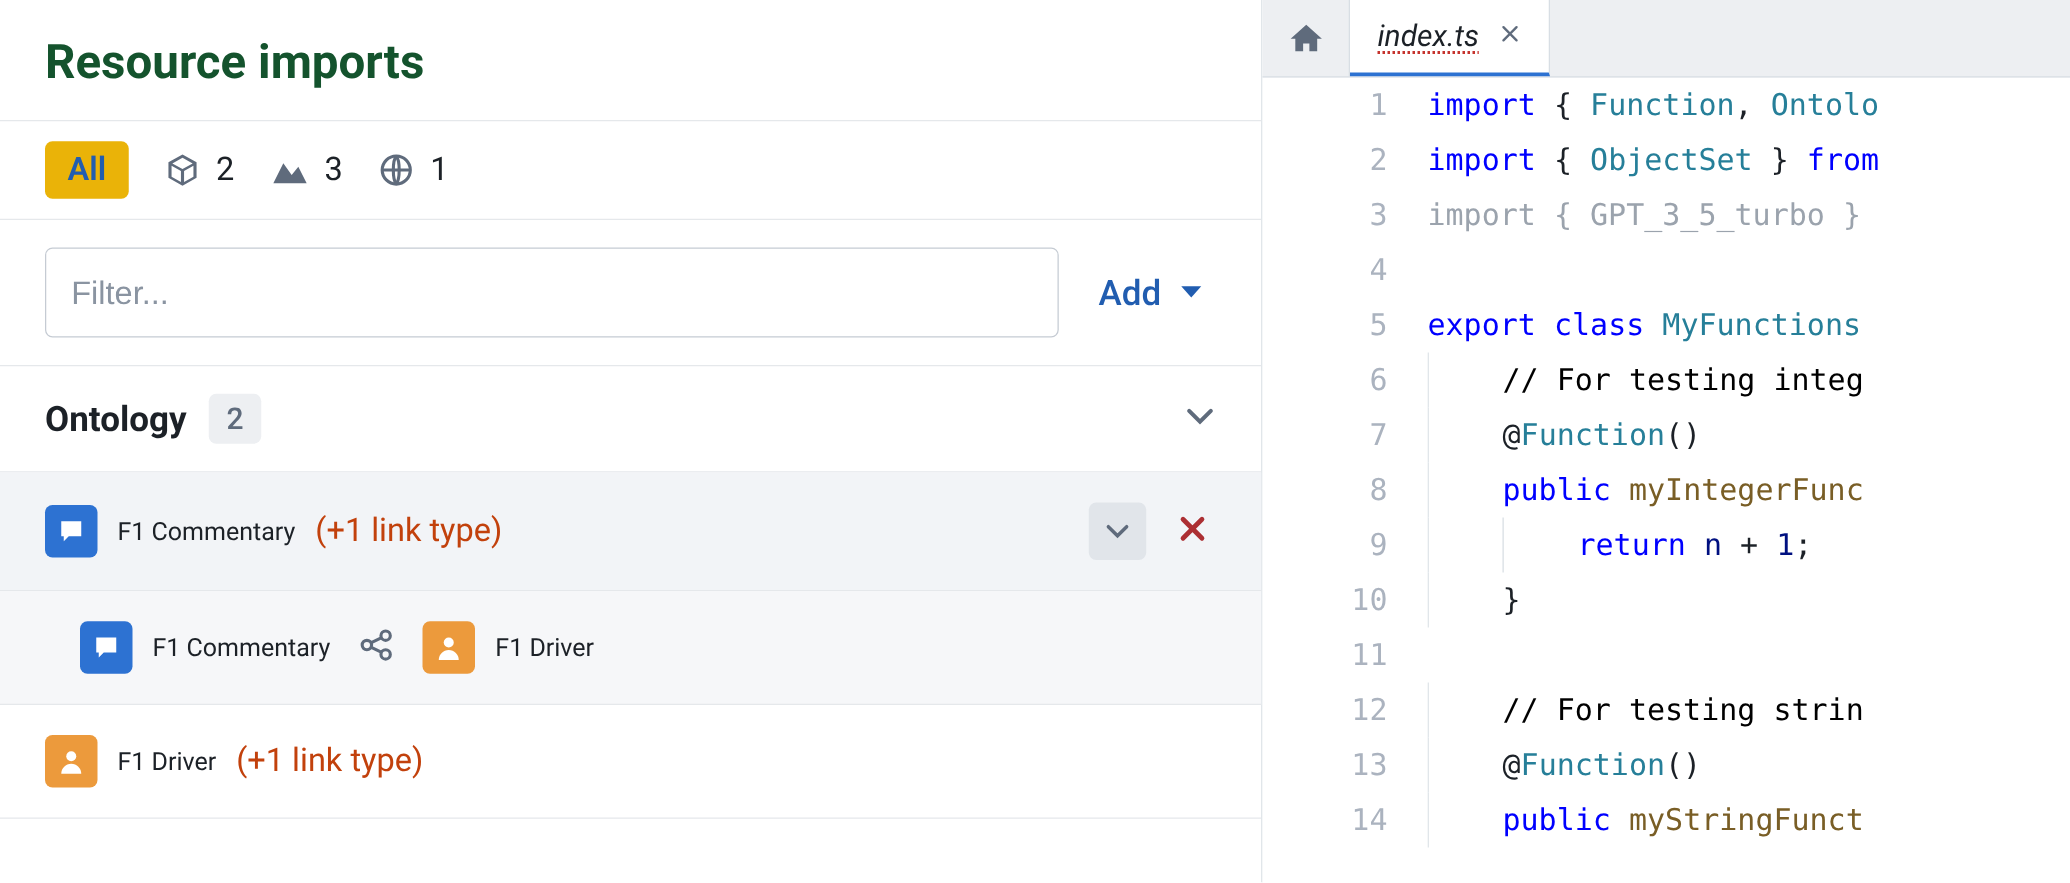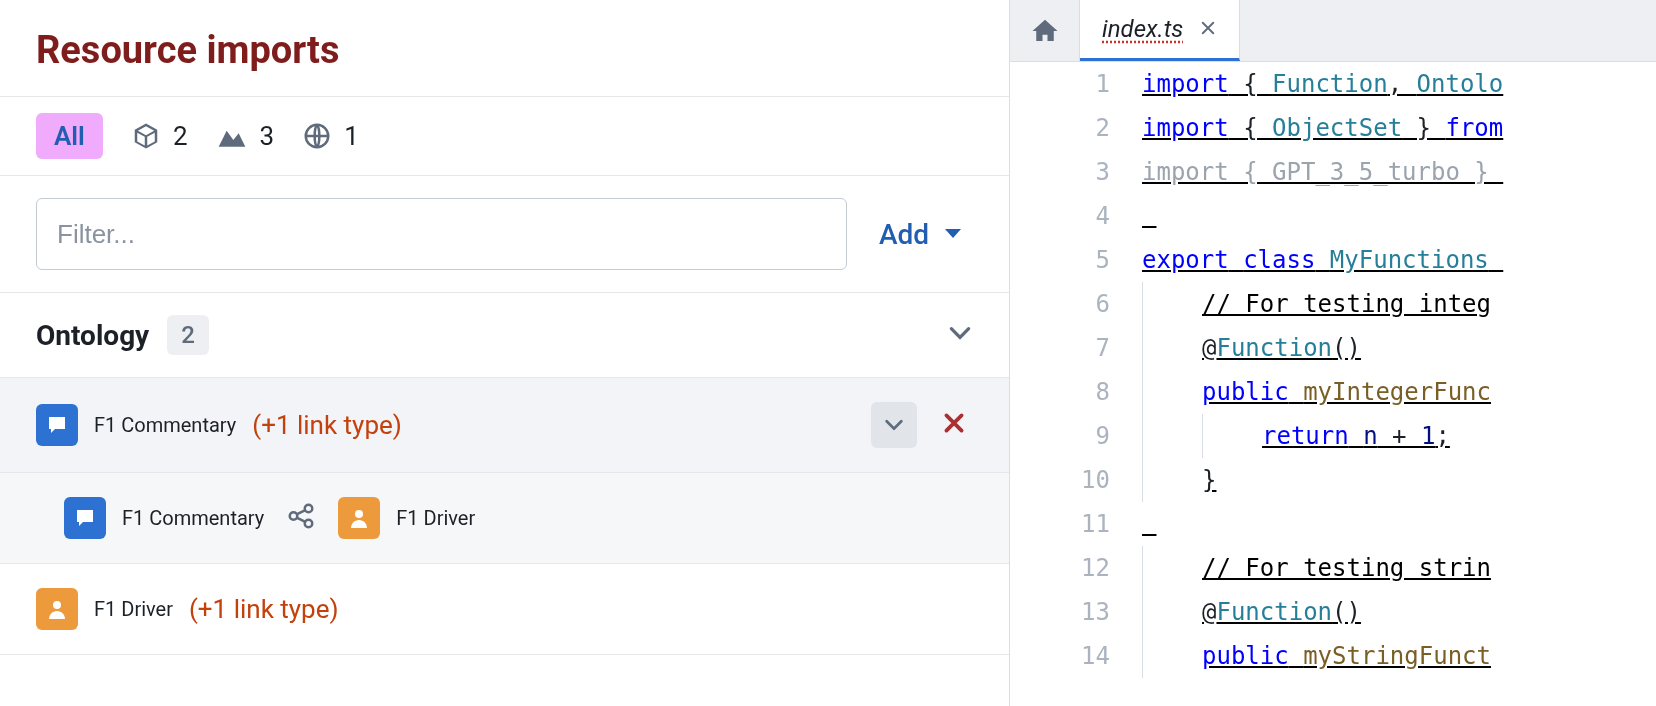--- a/index.html
+++ b/index.html
@@ -13,33 +13,33 @@
 }
 .left-panel {
   width: 1010px;
   border-right: 1px solid #d8dee4;
   display: flex;
   flex-direction: column;
 }
 .panel-title {
   font-size: 38px;
   font-weight: 700;
-  color: #7f1d1d;
+  color: #14532d;
   padding: 28px 36px 24px 36px;
 }
 .filter-tabs {
   display: flex;
   align-items: center;
   gap: 28px;
   padding: 16px 36px;
   border-top: 1px solid #e5e8eb;
   border-bottom: 1px solid #e5e8eb;
 }
 .tab-all {
-  background: #f0abfc;
+  background: #eab308;
   color: #215db0;
   font-weight: 600;
   font-size: 26px;
   padding: 8px 18px;
   border-radius: 6px;
   cursor: pointer;
 }
 .tab-item {
   display: flex;
   align-items: center;
@@ -223,21 +223,21 @@
   color: #abb3bf;
   user-select: none;
 }
 .gutter div { line-height: 44px; }
 .code {
   flex: 1;
   white-space: pre;
   line-height: 44px;
   overflow: hidden;
 }
-.code div { height: 44px; text-decoration: underline; }
+.code div { height: 44px; }
 .tok-kw { color: #0000ff; }
 .tok-punct { color: #1c2127; }
 .tok-type { color: #267f99; }
 .tok-comment { color: #000000; }
 .tok-dec { color: #267f99; }
 .tok-at { color: #1c2127; }
 .tok-fn { color: #795e26; }
 .tok-id { color: #001080; }
 .tok-unused { color: #9ba3ad; }
 .indent-guide {

